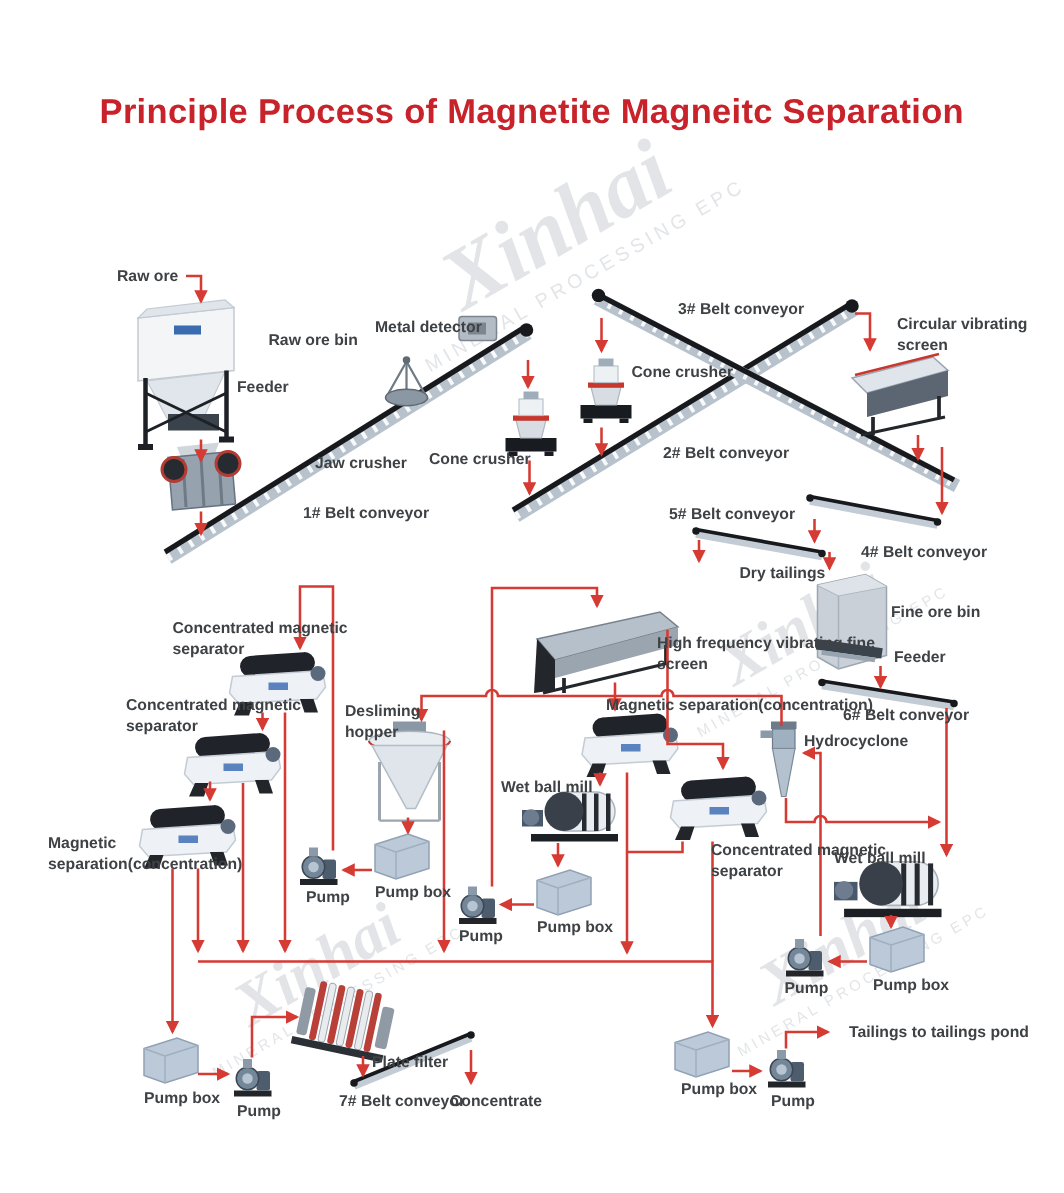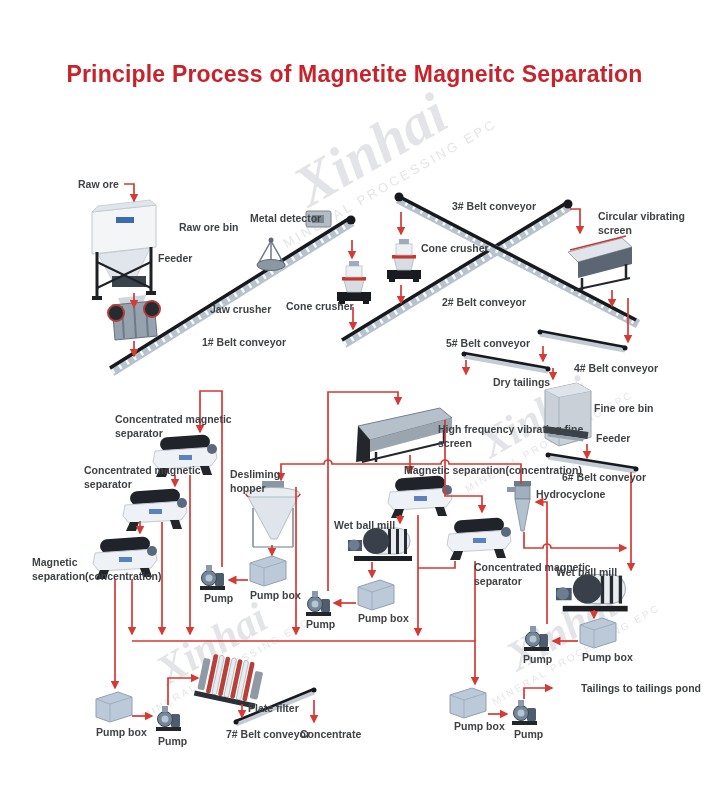--- a/index.html
+++ b/index.html
@@ -332,20 +332,20 @@
   <div class="lbl" style="left:306px;top:618px;">Pump</div>
   <div class="lbl" style="left:358px;top:612px;">Pump box</div>
   <div class="lbl" style="left:334px;top:519px;">Wet ball mill</div>
   <div class="lbl wrap" style="left:474px;top:561px;width:126px;">Concentrated magnetic separator</div>
   <div class="lbl" style="left:536px;top:488px;">Hydrocyclone</div>
   <div class="lbl" style="left:556px;top:566px;">Wet ball mill</div>
   <div class="lbl" style="left:523px;top:653px;">Pump</div>
   <div class="lbl" style="left:582px;top:651px;">Pump box</div>
   <div class="lbl" style="left:454px;top:720px;">Pump box</div>
   <div class="lbl" style="left:514px;top:728px;">Pump</div>
-  <div class="lbl" style="left:581px;top:682px;">Tailings to tailings pond</div>
+  <div class="lbl" style="left:566px;top:682px;">Tailings to tailings pond</div>
   <div class="lbl" style="left:96px;top:726px;">Pump box</div>
   <div class="lbl" style="left:158px;top:735px;">Pump</div>
   <div class="lbl" style="left:248px;top:670px;margin-top:32px;">Plate filter</div>
   <div class="lbl" style="left:226px;top:728px;">7# Belt conveyor</div>
   <div class="lbl" style="left:300px;top:728px;">Concentrate</div>
 
 </div>
 
 </body></html>

